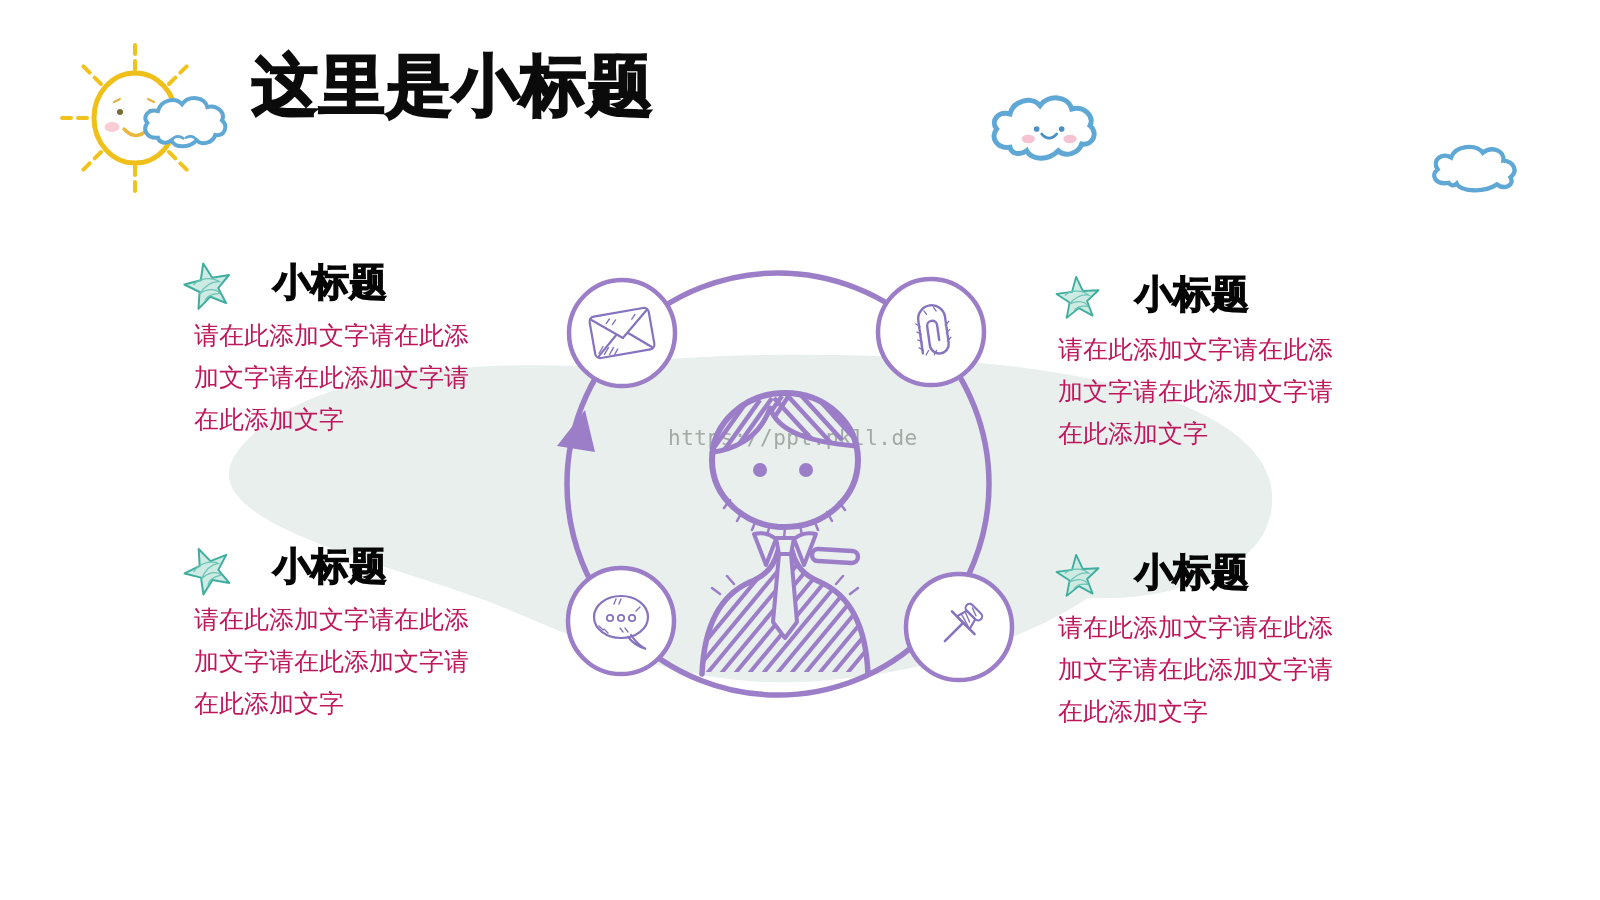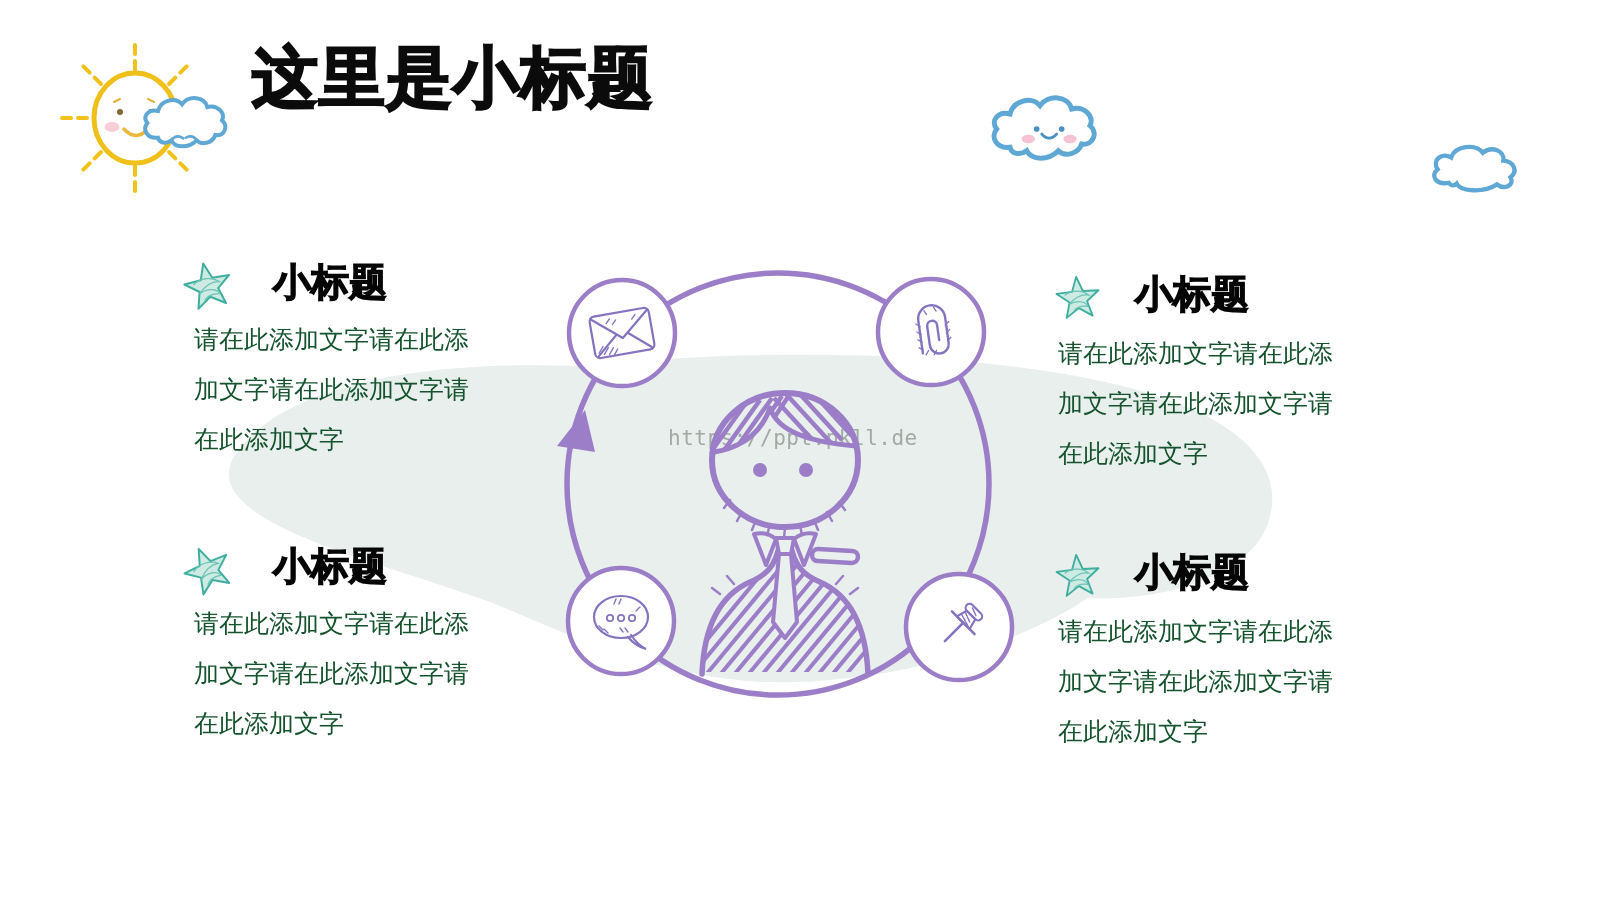--- a/index.html
+++ b/index.html
@@ -3,35 +3,35 @@
 <meta charset="utf-8">
 <style>
   html,body{margin:0;padding:0;background:#ffffff;}
   .slide{
     position:relative;width:1600px;height:900px;background:#ffffff;overflow:hidden;
     font-family:"Liberation Sans","DejaVu Sans",sans-serif;
   }
   .abs{position:absolute;}
   
   .page-title{
-    left:252px;top:40px;font-size:66px;line-height:1.15;font-weight:900;color:#0b0b0b;
+    left:252px;top:48px;font-size:66px;line-height:1.15;font-weight:900;color:#0b0b0b;
     letter-spacing:1px;-webkit-text-stroke:2.2px #0b0b0b;white-space:nowrap;
   }
   
   .watermark{
     left:668px;top:426px;font-family:"DejaVu Sans Mono","Liberation Mono",monospace;
     font-size:21px;letter-spacing:.5px;color:rgba(148,158,152,0.85);white-space:nowrap;
   }
   
   .section-heading{
     font-size:38px;font-weight:900;color:#050505;-webkit-text-stroke:1.3px #050505;
     white-space:nowrap;line-height:1.1;margin-left:37px;
   }
   .section-body{
-    width:284px;font-size:25px;line-height:50px;color:#14532d;
+    width:284px;font-size:25px;line-height:42px;color:#be185d;
     word-break:break-all;
   }
   svg{display:block;}
 </style>
 </head>
 <body>
 
 <div class="slide">
 
   <svg class="abs" style="left:150px;top:340px" width="1150" height="360" viewBox="0 0 1150 360">

